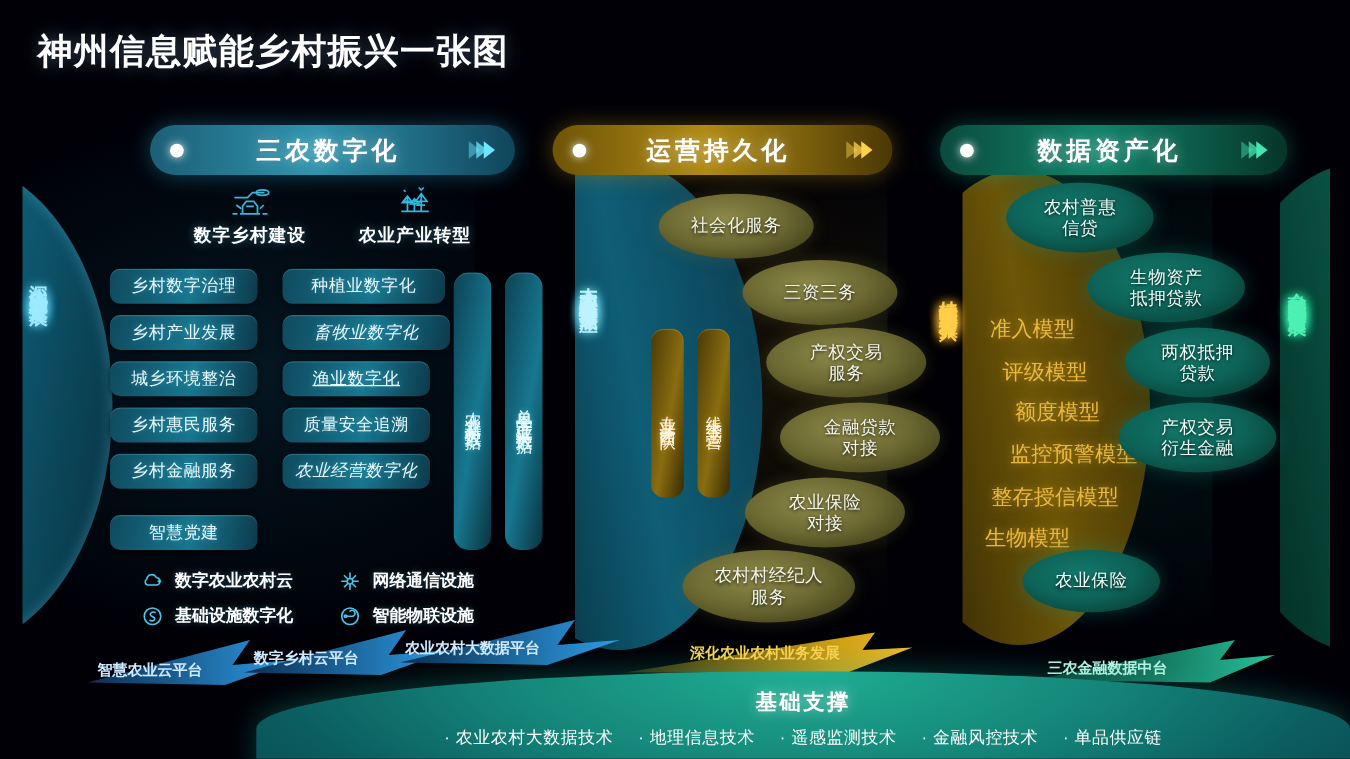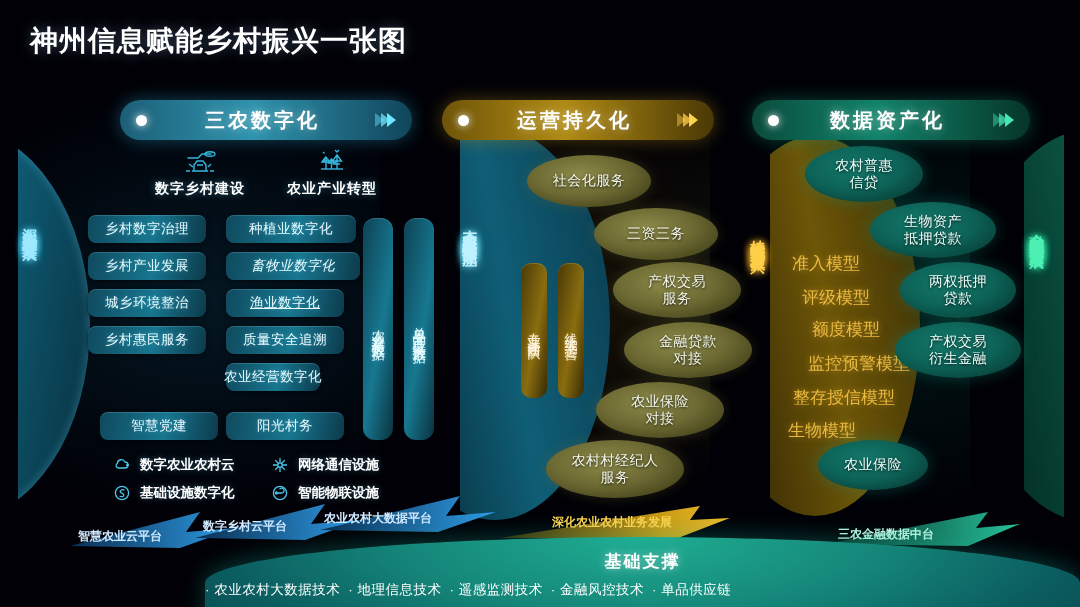--- a/index.html
+++ b/index.html
@@ -196,21 +196,21 @@
     box-shadow: 0 -3px 22px rgba(25,190,160,0.3);
     overflow:hidden;
   }
   .base .btitle {
     position:absolute; left:0; right:0; top:13px; text-align:center;
     font-size:17px; font-weight:bold; color:#ffffff; letter-spacing:2px;
     text-shadow:0 0 10px rgba(255,255,255,0.5);
   }
   .base .brow {
     position:absolute; left:0; right:0; top:44px;
-    display:flex; gap:8px;
+    display:flex; justify-content:center; gap:20px;
     font-size:13.5px; color:#ffffff; letter-spacing:0.5px;
   }
   .base .brow span::before { content:"· "; }
 </style>
 </head>
 <body>
 
 <div id="stage">
 
   <div class="title">神州信息赋能乡村振兴一张图</div>
@@ -269,28 +269,28 @@
         <path d="M6 24h22"></path>
       </svg>
     </div>
     <div class="cname">农业产业转型</div>
   </div>
 
   <div class="chip" style="left:88px; top:215px; width:118px;">乡村数字治理</div>
   <div class="chip" style="left:88px; top:252px; width:118px;">乡村产业发展</div>
   <div class="chip" style="left:88px; top:289px; width:118px;">城乡环境整治</div>
   <div class="chip" style="left:88px; top:326px; width:118px;">乡村惠民服务</div>
-  <div class="chip" style="left:88px; top:412px; width:118px;margin-left:12px;">智慧党建</div>
+  <div class="chip" style="left:88px; top:363px; width:118px;">乡村金融服务</div>
+  <div class="chip" style="left:88px; top:412px; width:118px;">智慧党建</div>
 
   <div class="chip" style="left:226px; top:215px; width:130px;">种植业数字化</div>
   <div class="chip" style="left:226px; top:252px; width:134px;font-style:italic;">畜牧业数字化</div>
   <div class="chip" style="left:226px; top:289px; width:118px;text-decoration:underline;">渔业数字化</div>
   <div class="chip" style="left:226px; top:326px; width:118px;">质量安全追溯</div>
-  <div class="chip" style="left:226px; top:363px; width:94px;">农业经营数字化</div>
-  <div class="chip" style="left:226px; top:412px; width:118px;">阳光村务</div>
+  <div class="chip" style="left:226px; top:363px; width:118px;font-style:italic;">农业经营数字化</div>
 
   <div class="vbar" style="left:363px;top:218px;width:30px;height:222px;">
     <span>农业农村大数据</span>
   </div>
   <div class="vbar" style="left:404px;top:218px;width:30px;height:222px;">
     <span>单品全产业链大数据</span>
   </div>
 
   <div class="iconrow" style="left:112px;top:455px;">
     <span class="glyph">

